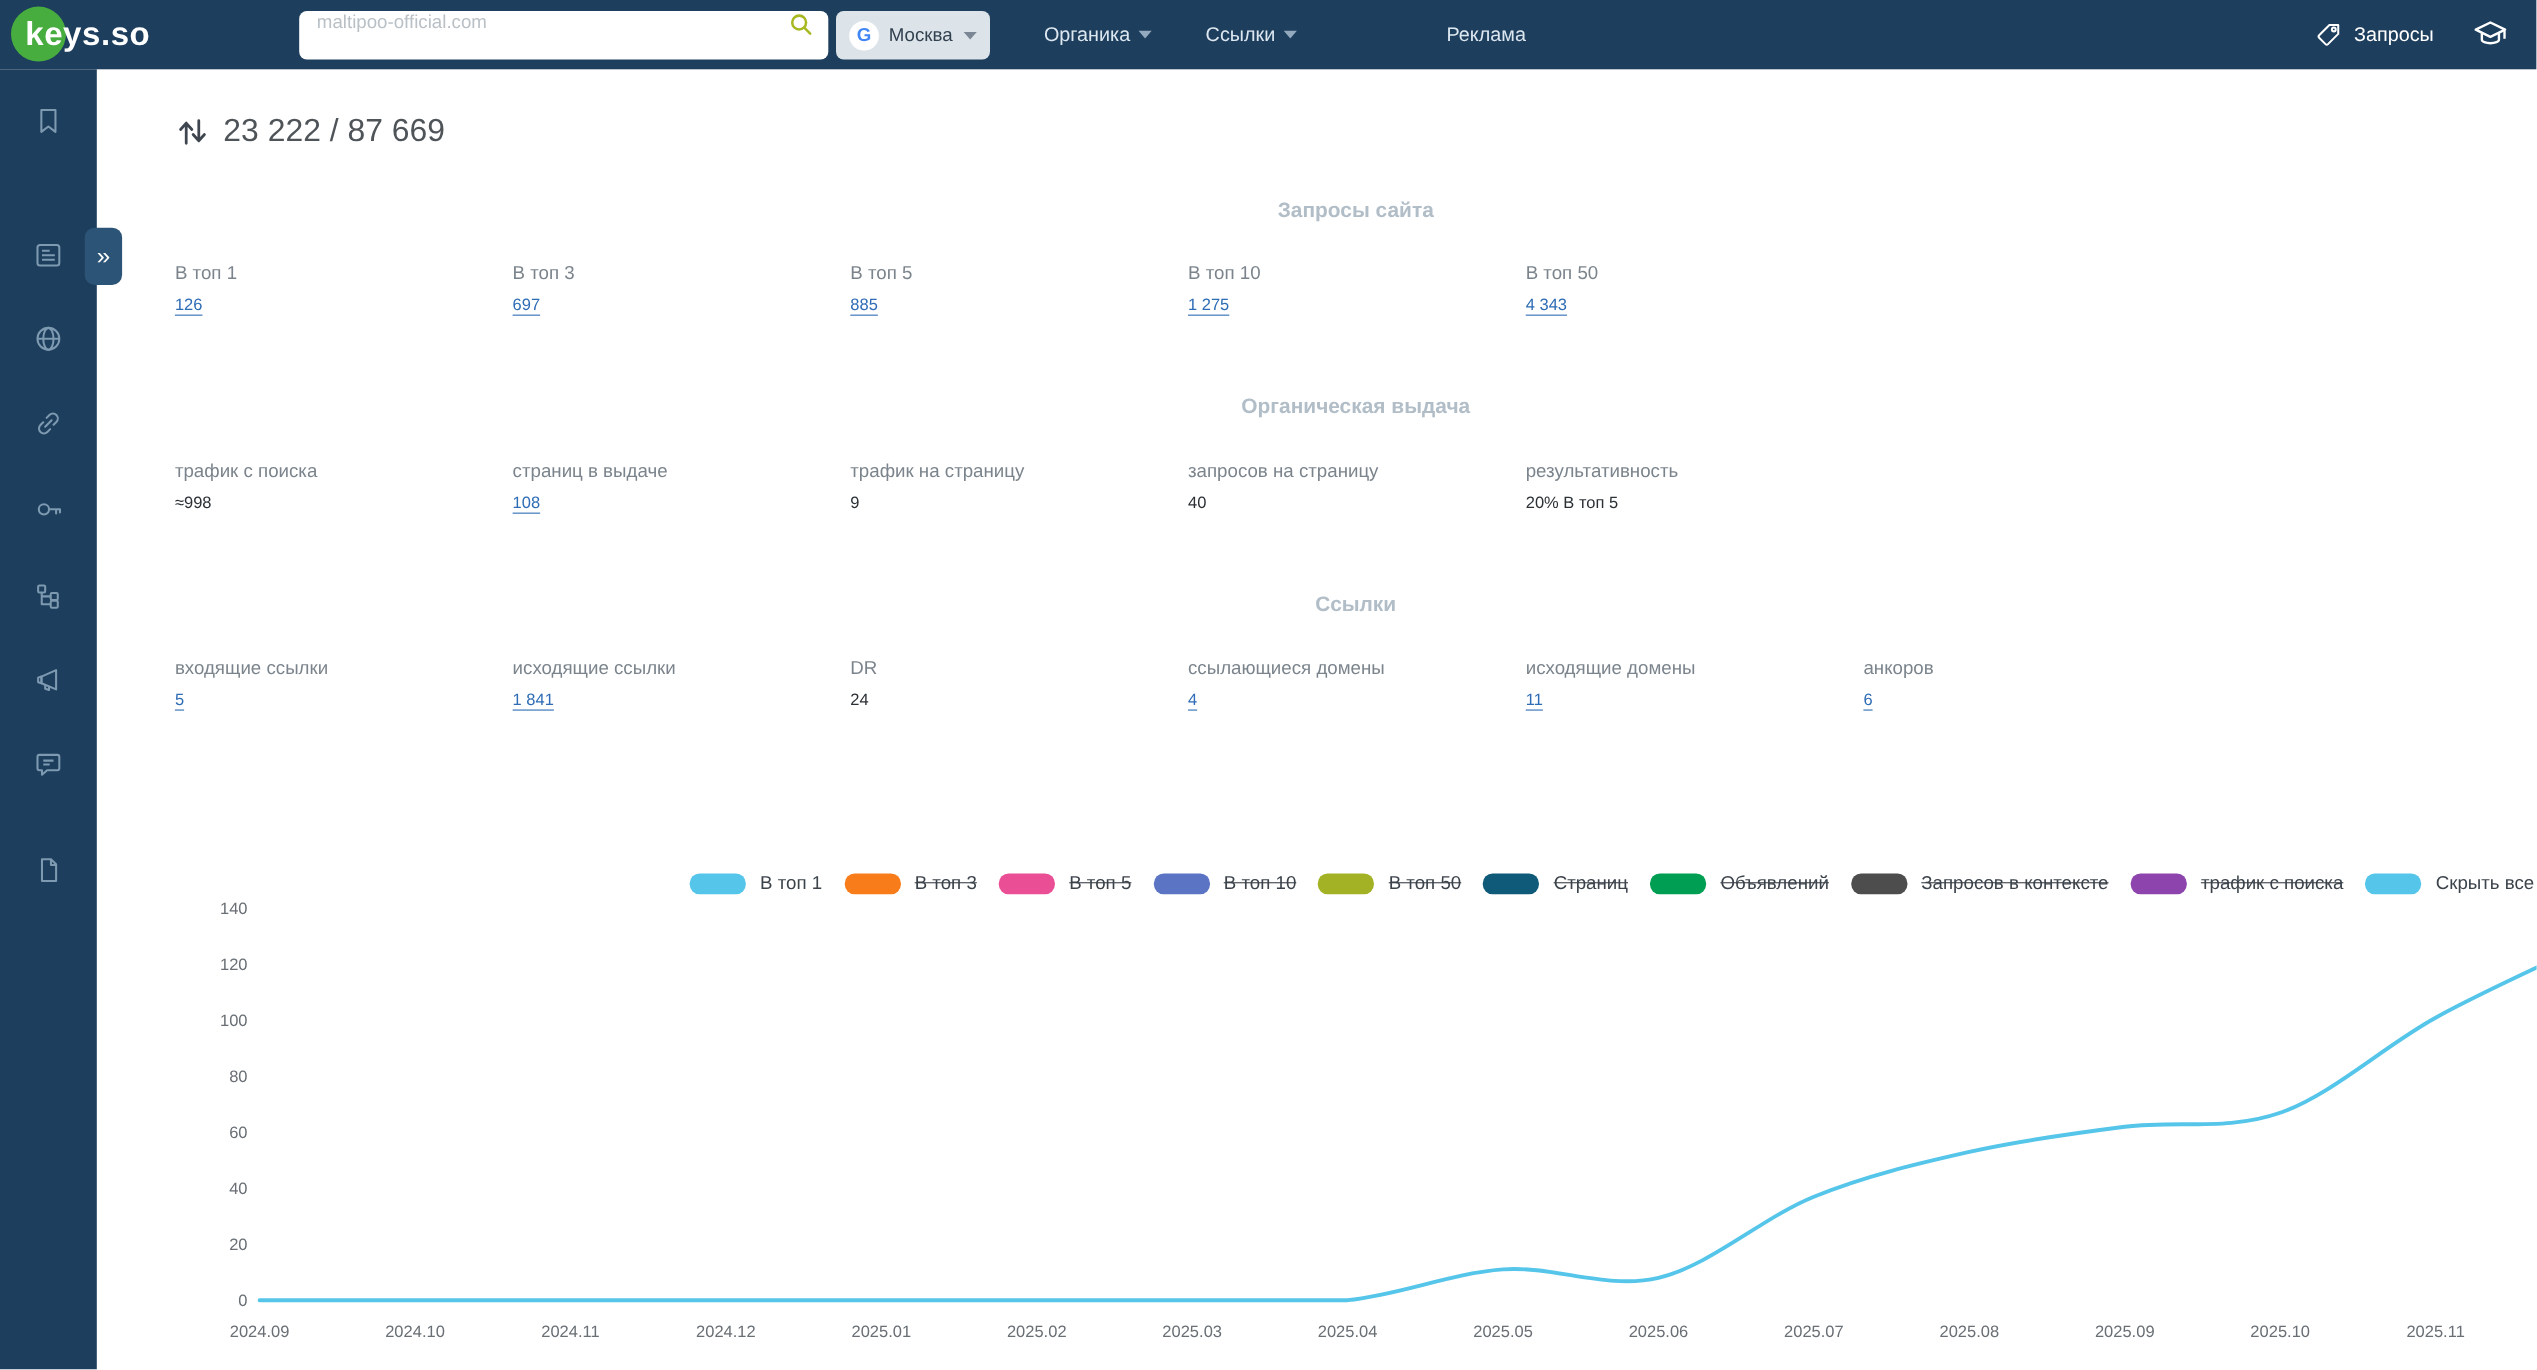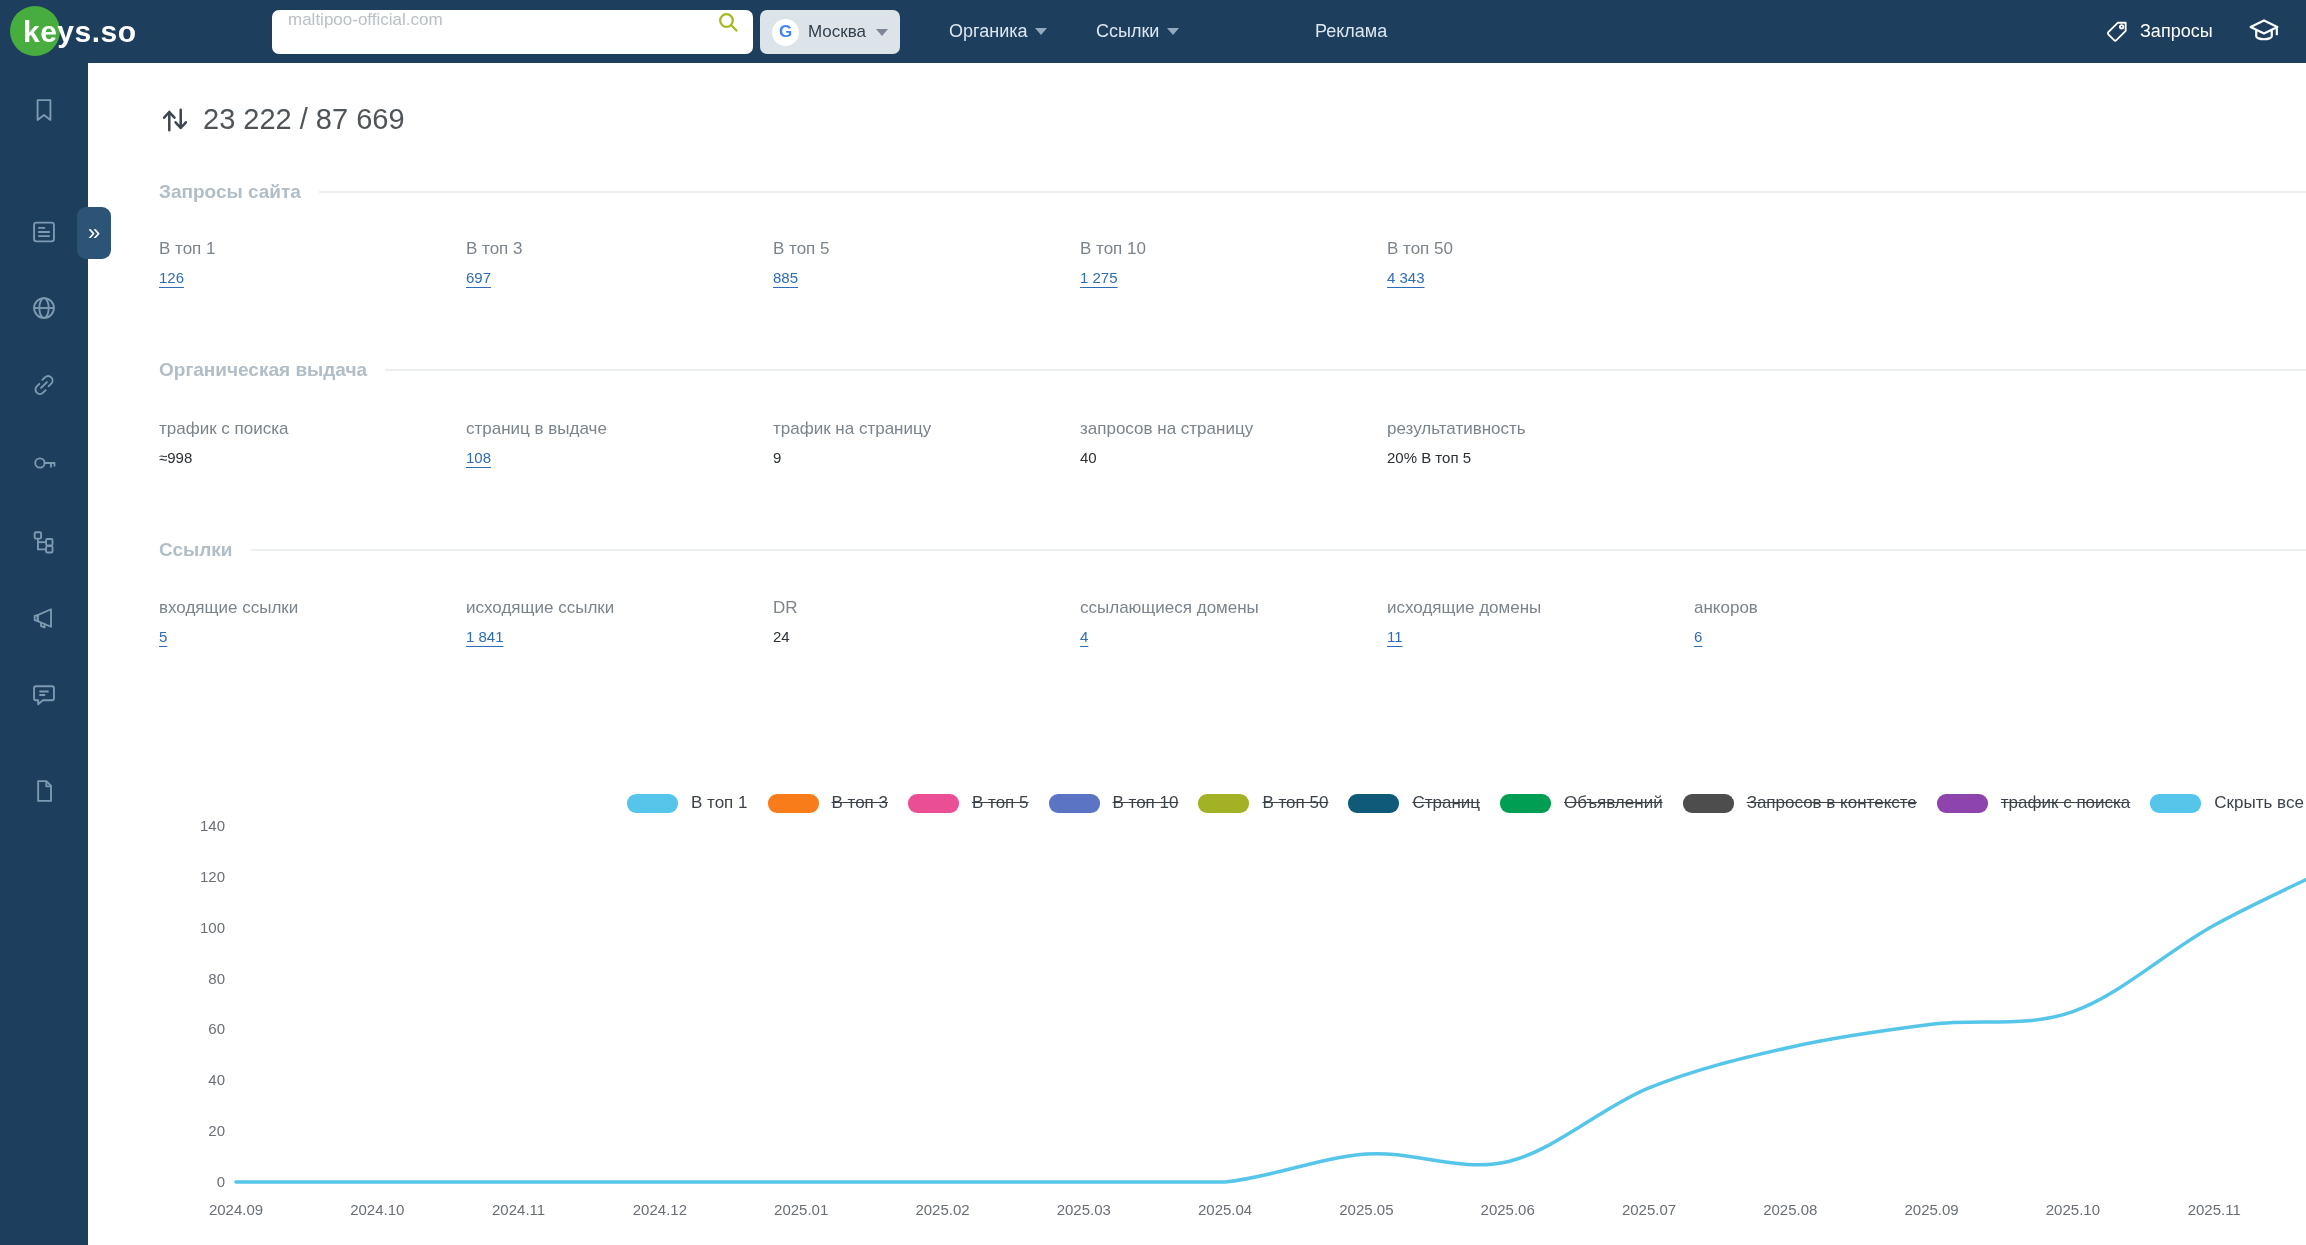--- a/index.html
+++ b/index.html
@@ -26,21 +26,21 @@
   
   .sidebar{position:absolute;top:63px;left:0;width:88px;bottom:0;background:#1d3e5d;z-index:4;}
   .sicon{position:absolute;left:30px;width:28px;height:28px;color:#7e9ab1;cursor:pointer;}
   .expand-tab{position:absolute;left:77px;top:207px;width:34px;height:52px;background:#2b5476;border-radius:9px;z-index:6;
               display:flex;align-items:center;justify-content:center;color:#fff;font-size:22px;cursor:pointer;}
 
   
   .content{position:absolute;top:63px;left:88px;right:0;bottom:0;background:#fff;margin-left:40px;}
   .counter{position:absolute;left:31px;top:40px;display:flex;align-items:center;gap:12px;font-size:29px;color:#4f5459;}
   .section-heading{position:absolute;left:31px;right:0;display:flex;align-items:center;gap:18px;
-                   font-size:19px;font-weight:700;color:#b1bdc7;white-space:nowrap;}
+                   font-size:19px;font-weight:700;color:#b1bdc7;white-space:nowrap;flex-direction:column;}
   .section-heading .rule,.history-heading .rule{flex:1;height:2px;background:#eceff2;}
   .history-heading{position:absolute;left:77px;right:0;display:flex;align-items:center;gap:22px;
                    font-size:25px;font-weight:700;color:#a0adb7;white-space:nowrap;}
   .stat-row{position:absolute;left:31px;display:flex;}
   .stat{width:307px;flex:0 0 auto;}
   .stat-label{font-size:17px;color:#7b848c;}
   .stat-value{display:inline-block;margin-top:10px;font-size:15px;}
   .stat-value.link{color:#2e6cb5;text-decoration:underline;text-underline-offset:4px;text-decoration-thickness:1px;cursor:pointer;}
   .stat-value.dark{color:#2b3035;}
 

